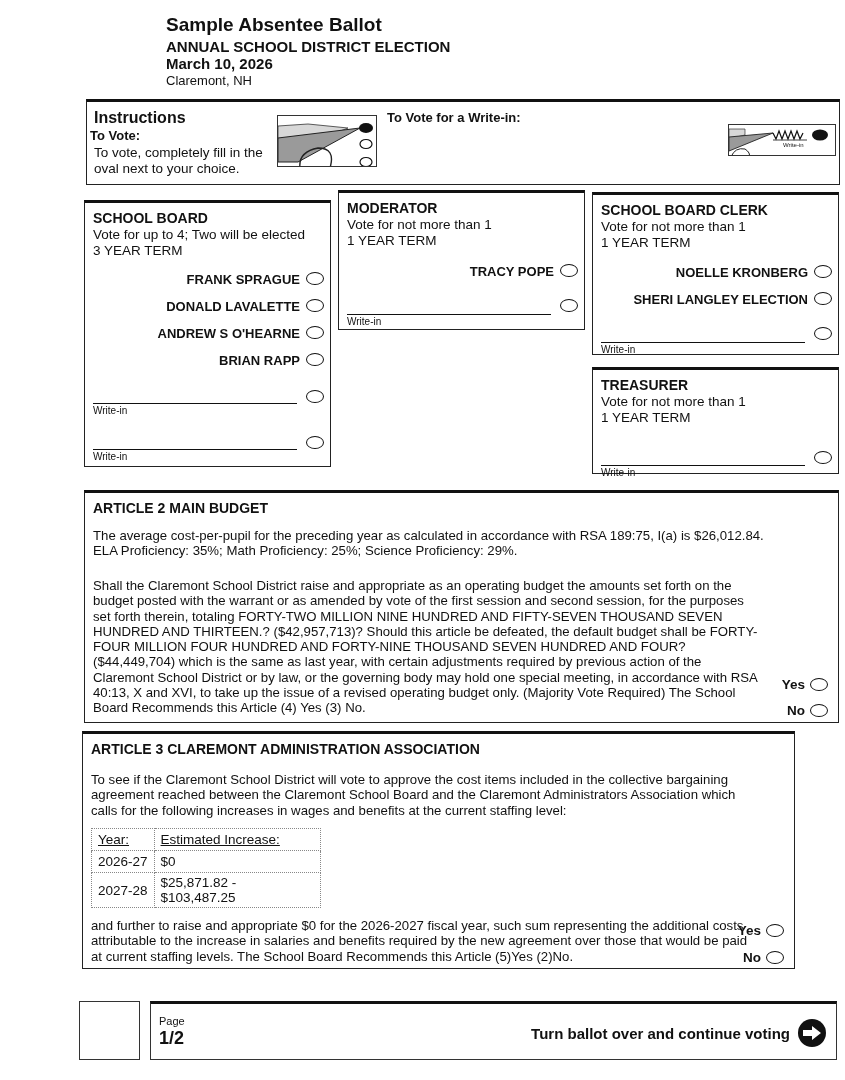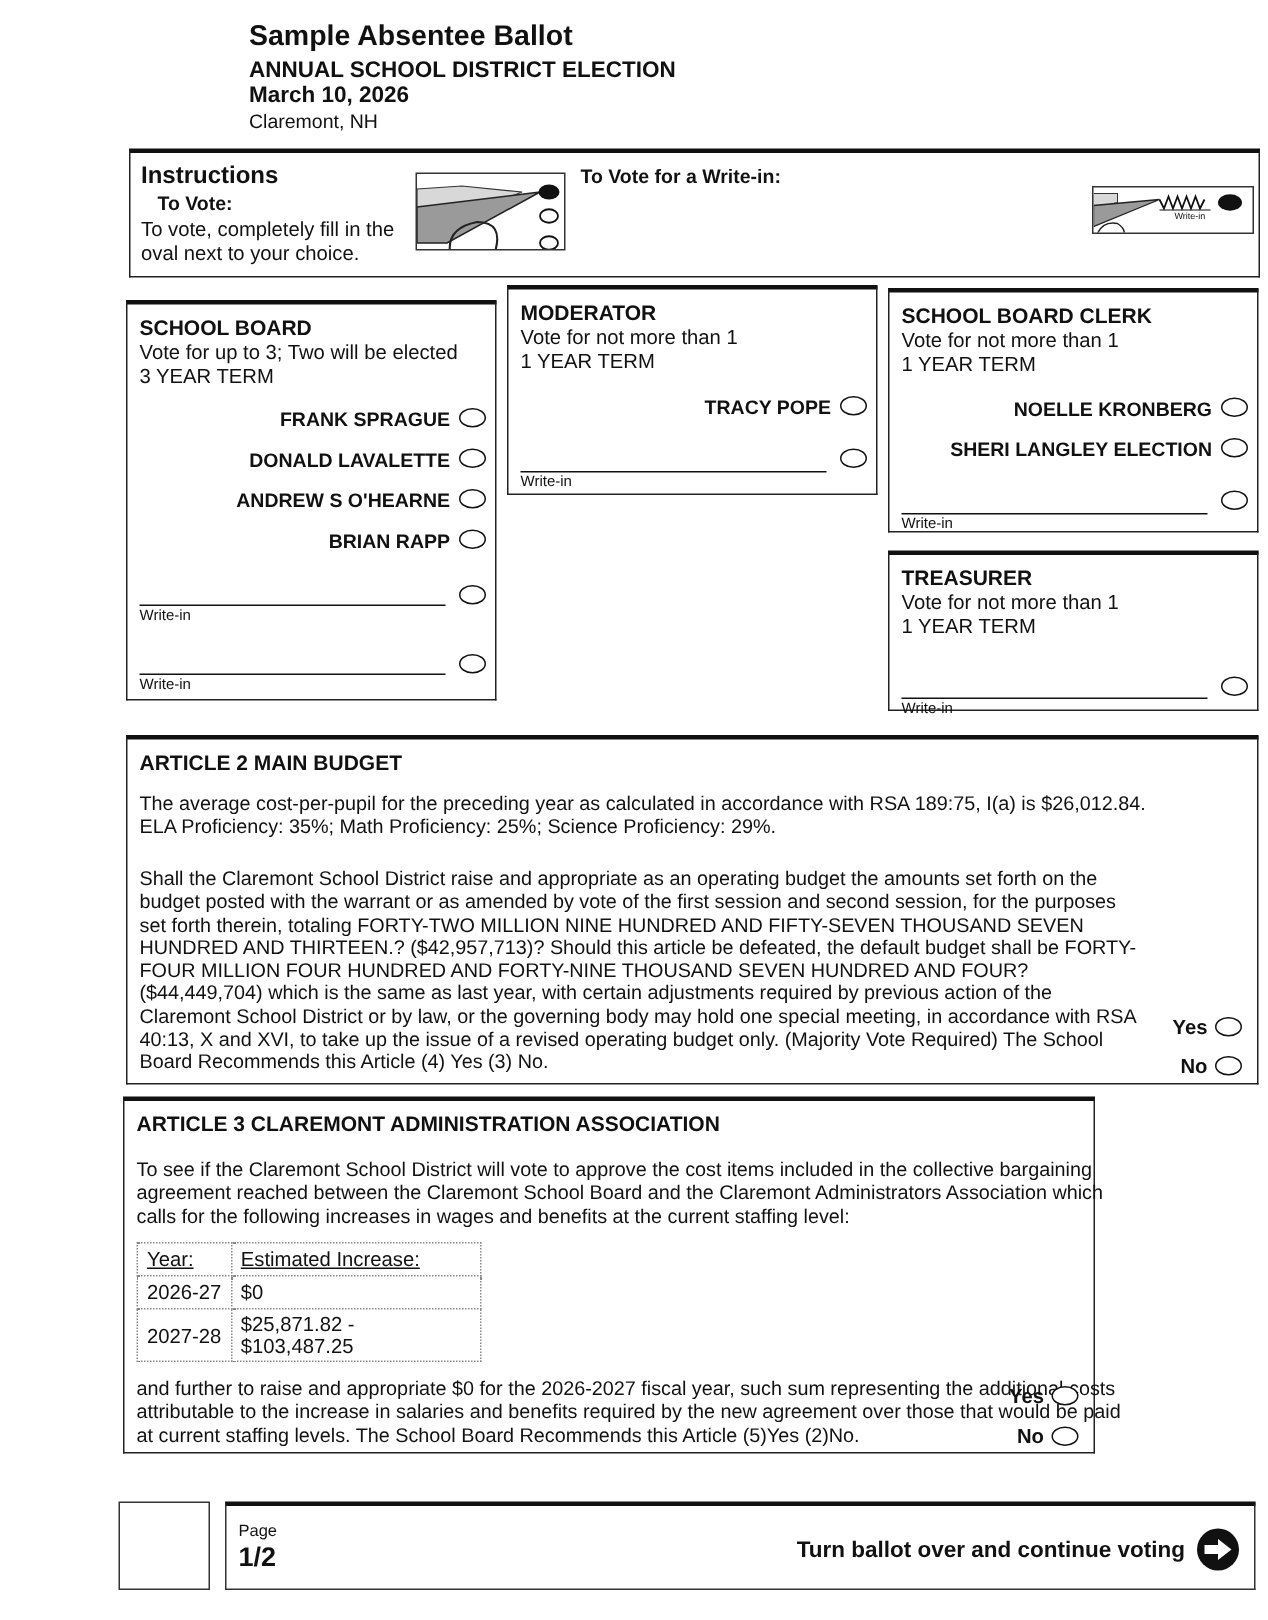--- a/index.html
+++ b/index.html
@@ -13,21 +13,21 @@
   .hdr-sub { left: 166px; top: 38px; font-size: 15px; font-weight: bold; }
   .hdr-date { left: 166px; top: 55px; font-size: 15px; font-weight: bold; }
   .hdr-loc { left: 166px; top: 73px; font-size: 13px; }
 
   
   .box { position: absolute; border: 1px solid #222; border-top: 3px solid #111; background: #fff; }
 
   
   .instr { left: 86px; top: 99px; width: 754px; height: 86px; }
   .instr-h { position: absolute; left: 7px; top: 7px; font-size: 16px; font-weight: bold; }
-  .instr-sub { position: absolute; left: 18px; top: 26px; font-size: 13px; font-weight: bold; }
+  .instr-sub { position: absolute; left: 3px; top: 26px; font-size: 13px; font-weight: bold; }
   .instr-t1 { position: absolute; left: 7px; top: 43px; font-size: 13.5px; line-height: 16px; width: 190px; }
   .instr-img1 { position: absolute; left: 190px; top: 13px; width: 100px; height: 52px; border: 1px solid #333; background: #fff; overflow: hidden; }
   .wi-h { position: absolute; left: 300px; top: 8px; font-size: 13px; font-weight: bold; }
   .wi-t { position: absolute; left: 300px; top: 24px; font-size: 13.5px; line-height: 16px; width: 345px; }
   .instr-img2 { position: absolute; left: 641px; top: 22px; width: 108px; height: 32px; border: 1px solid #333; background: #fff; overflow: hidden; }
 
   
   .contest-title { position: absolute; left: 8px; top: 7px; font-size: 14px; font-weight: bold; }
   .contest-vote { position: absolute; left: 8px; top: 24px; font-size: 13.5px; }
   .contest-term { position: absolute; left: 8px; top: 40px; font-size: 13.5px; }
@@ -37,21 +37,21 @@
   .writein-label { position: absolute; left: 8px; font-size: 10px; }
   .writein-oval { position: absolute; right: 6px; }
 
   .sb { left: 84px; top: 200px; width: 247px; height: 267px; }
   .mod { left: 338px; top: 190px; width: 247px; height: 140px; }
   .clerk { left: 592px; top: 192px; width: 247px; height: 163px; }
   .treas { left: 592px; top: 367px; width: 247px; height: 107px; }
 
   
   .art2 { left: 84px; top: 490px; width: 755px; height: 233px; }
-  .art3 { left: 82px; top: 731px; width: 648px; height: 238px; }
+  .art3 { left: 82px; top: 731px; width: 713px; height: 238px; }
   .art-title { position: absolute; left: 8px; top: 7px; font-size: 14px; font-weight: bold; }
   .art-p { position: absolute; left: 8px; font-size: 13.2px; line-height: 15.3px; }
   .yn { position: absolute; right: 10px; font-size: 13.5px; font-weight: bold; display: flex; align-items: center; gap: 5px; }
 
   table.inc { position: absolute; left: 8px; top: 94px; border-collapse: collapse; font-size: 13.5px; }
   table.inc td { border: 1px dotted #888; padding: 2px 6px; height: 22px; }
   table.inc td.h { text-decoration: underline; }
 
   
   .foot-sq { left: 79px; top: 1001px; width: 61px; height: 59px; border: 1px solid #333; }
@@ -92,21 +92,21 @@
       <polyline points="44,8 47,14 50,6 53,14 56,6 59,14 62,6 65,14 68,6 71,14 74,8" fill="none" stroke="#111" stroke-width="1.2"></polyline>
       <line x1="44" y1="15" x2="78" y2="15" stroke="#111" stroke-width="0.8"></line>
       <ellipse cx="91" cy="10" rx="8" ry="5.5" fill="#111"></ellipse>
     </svg>
     <span style="position:absolute;left:54px;top:17px;font-size:6px;">Write-in</span>
   </div>
 </div>
 
 <div class="box sb">
   <div class="contest-title">SCHOOL BOARD</div>
-  <div class="contest-vote">Vote for up to 3; Two will be elected</div>
+  <div class="contest-vote">Vote for up to 4; Two will be elected</div>
   <div class="contest-term">3 YEAR TERM</div>
   <div class="cand" style="top:69px;">
     <span>FRANK SPRAGUE</span>
     <span class="oval"></span>
   </div>
   <div class="cand" style="top:96px;">
     <span>DONALD LAVALETTE</span>
     <span class="oval"></span>
   </div>
   <div class="cand" style="top:123px;">

